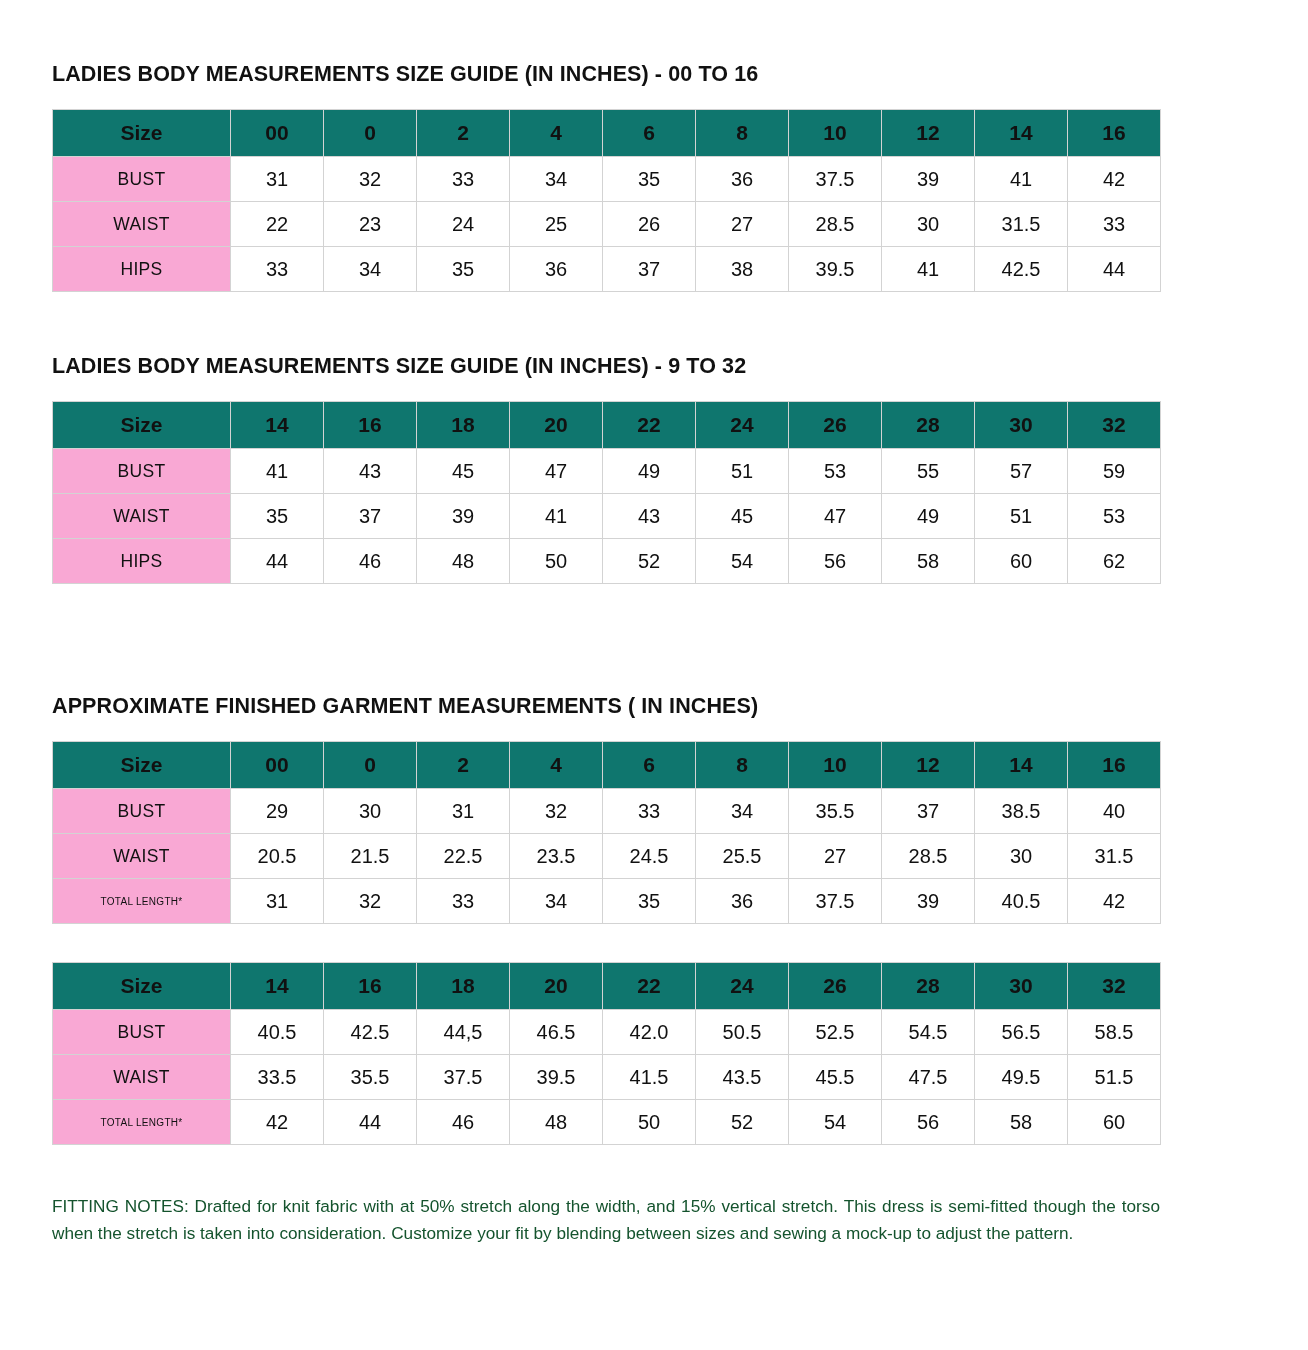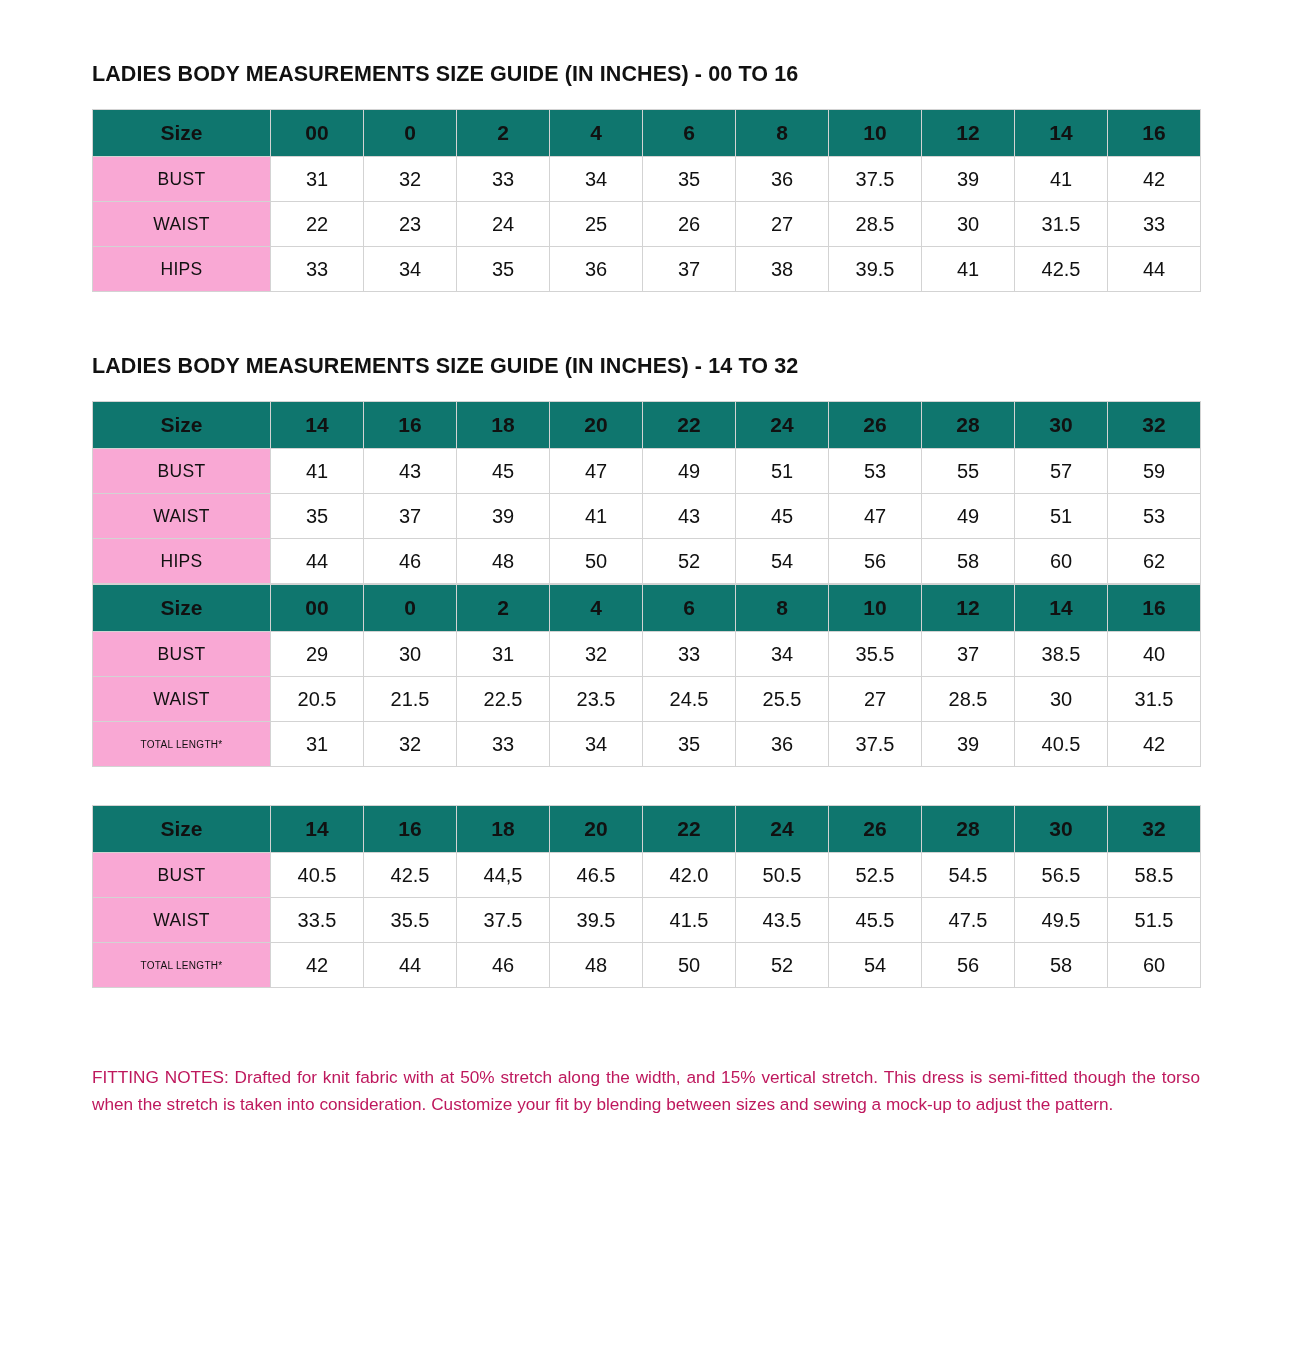--- a/index.html
+++ b/index.html
@@ -12,21 +12,21 @@
     height: 1350px;
     font-family: "Liberation Sans", sans-serif;
     color: #1a1a1a;
     -webkit-font-smoothing: antialiased;
   }
   .page {
     position: relative;
     width: 1308px;
     height: 1350px;
     box-sizing: border-box;
-    padding: 48px 100px 0 92px;
+    padding: 48px 100px 0 52px;
   }
   .section-title {
     font-size: 21.5px;
     font-weight: bold;
     letter-spacing: 0.1px;
     color: #111111;
     margin: 0 0 22px 0;
   }
   .title-gap-1 { margin-top: 14px; }
   .title-gap-2 { margin-top: 62px; }
@@ -65,24 +65,24 @@
     font-size: 17.5px;
     letter-spacing: 0.3px;
     color: #111111;
   }
   table.size-table tbody th.row-label.small {
     font-size: 10px;
   }
   .table-gap { height: 38px; }
   .notes {
     width: 1108px;
-    margin-top: 76px;
+    margin-top: 48px;
     font-size: 17.2px;
     line-height: 1.55;
-    color: #be185d;
+    color: #14532d;
     text-align: justify;
   }
 </style>
 </head>
 <body>
 
 <div class="page">
 
   <h2 class="section-title title-gap-1">LADIES BODY MEASUREMENTS SIZE GUIDE (IN INCHES) - 00 TO 16</h2>
   <table class="size-table">
@@ -150,21 +150,21 @@
         <td>37</td>
         <td>38</td>
         <td>39.5</td>
         <td>41</td>
         <td>42.5</td>
         <td>44</td>
       </tr>
     </tbody>
   </table>
 
-  <h2 class="section-title title-gap-2">LADIES BODY MEASUREMENTS SIZE GUIDE (IN INCHES) - 14 TO 32</h2>
+  <h2 class="section-title title-gap-2">LADIES BODY MEASUREMENTS SIZE GUIDE (IN INCHES) - 9 TO 32</h2>
   <table class="size-table">
     <colgroup>
       <col class="label-col">
         <col class="data-col">
         <col class="data-col">
         <col class="data-col">
         <col class="data-col">
         <col class="data-col">
         <col class="data-col">
         <col class="data-col">
@@ -223,20 +223,21 @@
         <td>52</td>
         <td>54</td>
         <td>56</td>
         <td>58</td>
         <td>60</td>
         <td>62</td>
       </tr>
     </tbody>
   </table>
 
+  <h2 class="section-title title-gap-3">APPROXIMATE FINISHED GARMENT MEASUREMENTS ( IN INCHES)</h2>
   <table class="size-table">
     <colgroup>
       <col class="label-col">
         <col class="data-col">
         <col class="data-col">
         <col class="data-col">
         <col class="data-col">
         <col class="data-col">
         <col class="data-col">
         <col class="data-col">

